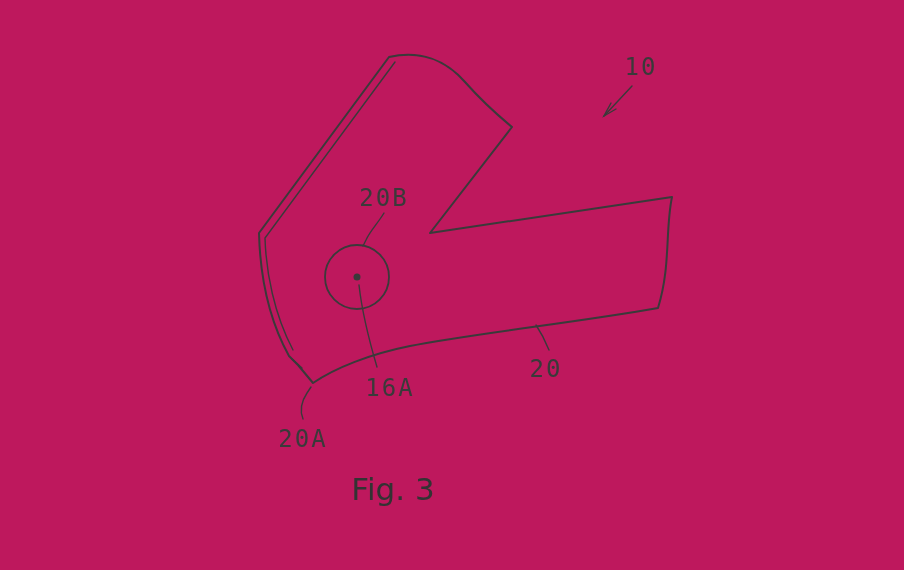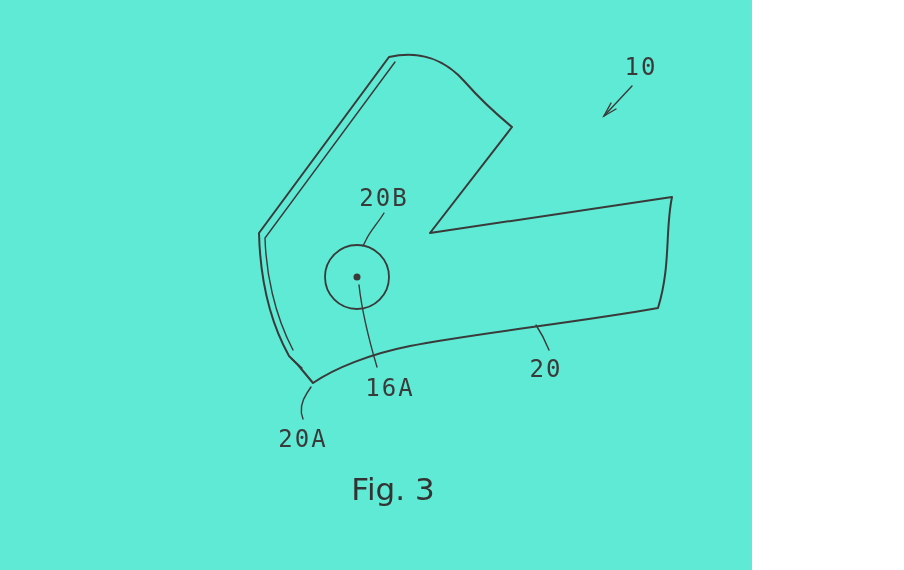--- a/index.html
+++ b/index.html
@@ -2,23 +2,23 @@
 <html><head>
 <meta charset="utf-8">
 <style>
   html, body {
     margin: 0;
     padding: 0;
     background: #ffffff;
   }
   .canvas {
     position: relative;
-    width: 752px;
+    width: 904px;
     height: 570px;
-    background: #5eead4;
+    background: #be185d;
     overflow: hidden;
     font-family: "DejaVu Sans", sans-serif;
   }
   svg {
     position: absolute;
     top: 0;
     left: 0;
   }
   .outline {
     fill: none;

